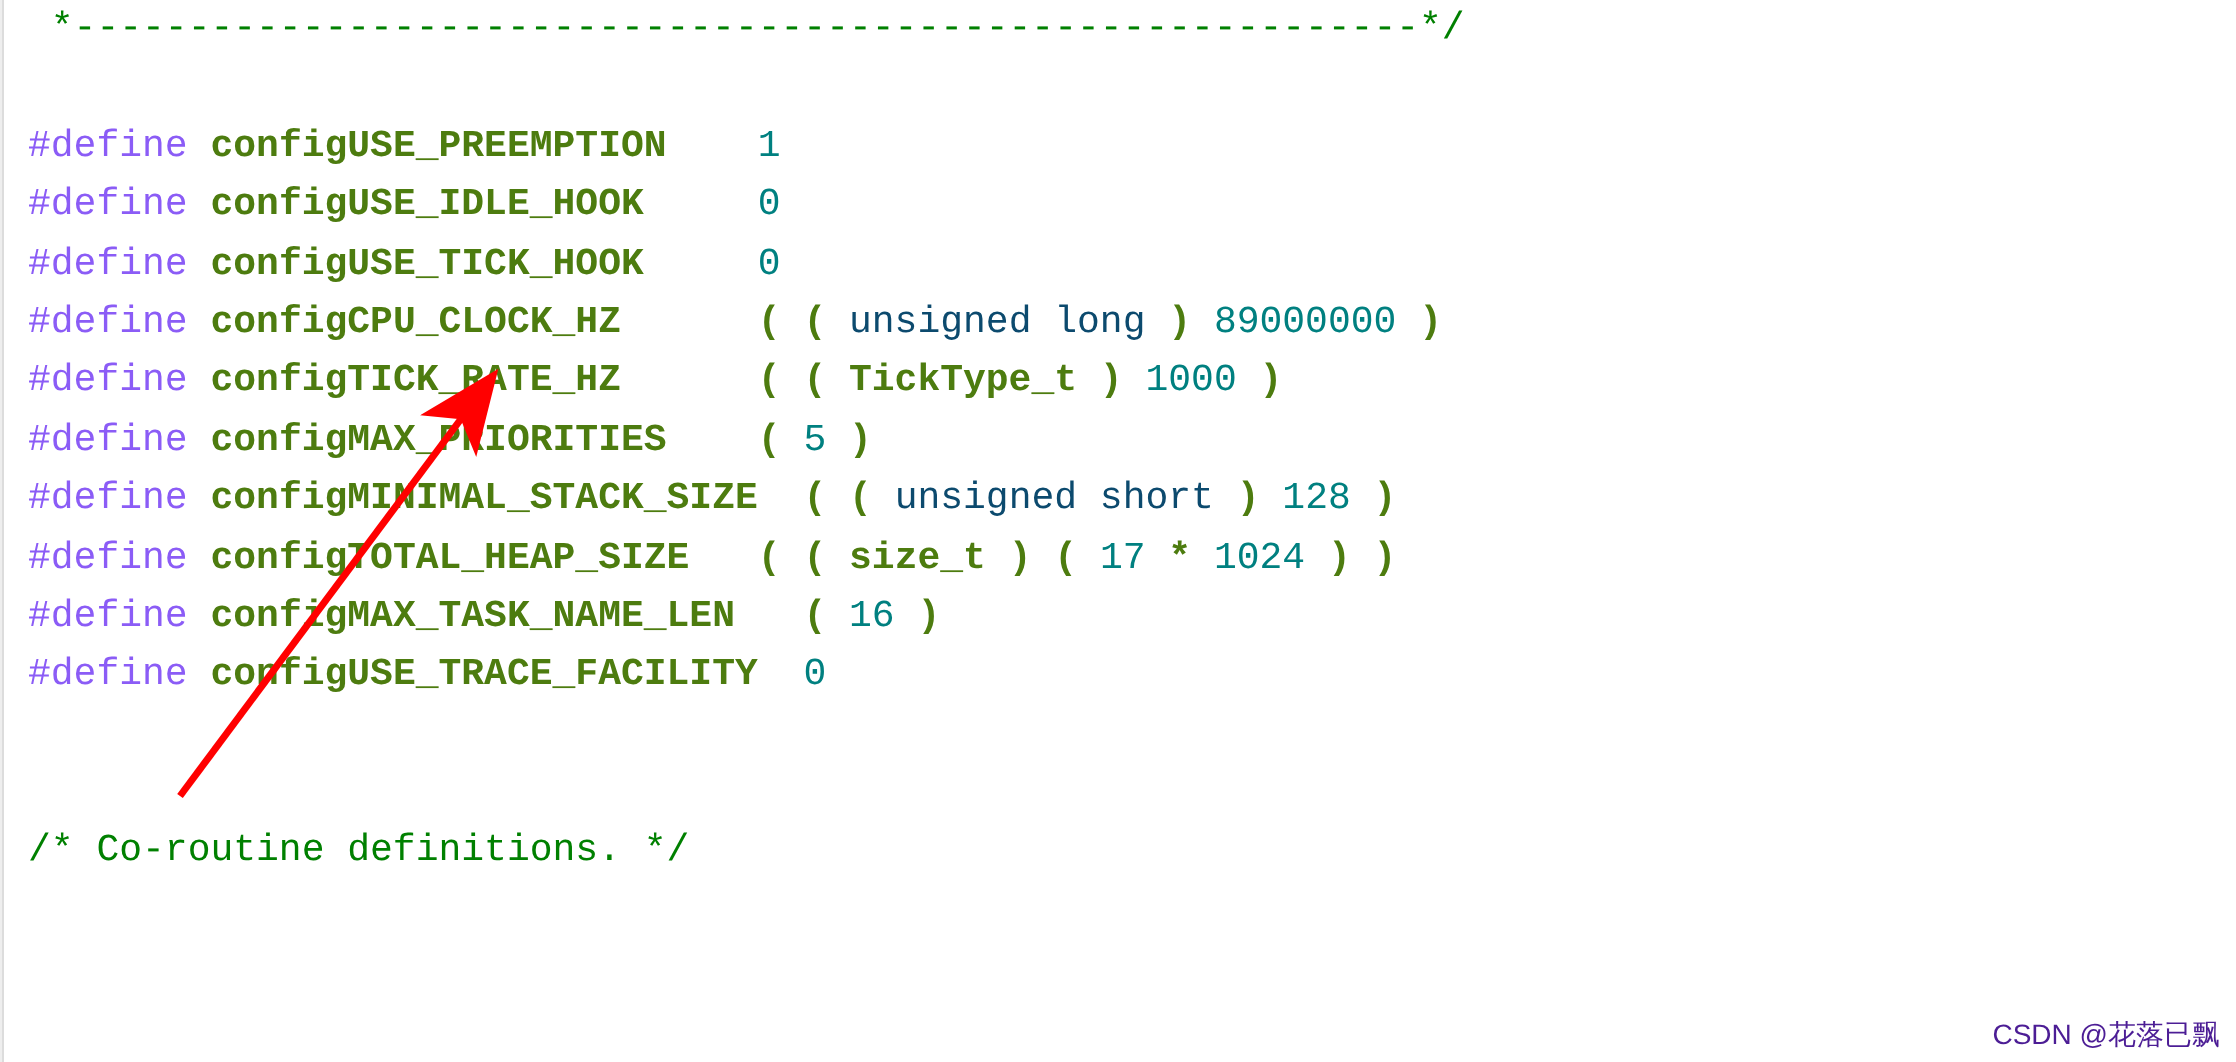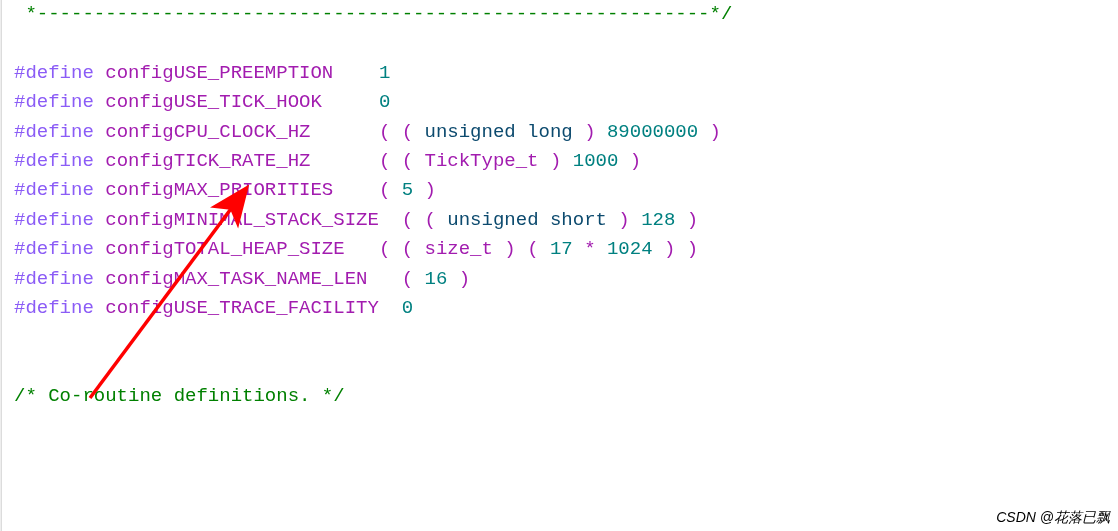--- a/index.html
+++ b/index.html
@@ -18,53 +18,53 @@
     padding-left: 14px;
     line-height: 29.4px;
     white-space: pre;
     color: #000;
   }
   .line { height: 29.4px; }
   .preproc { color: #8b5cf6; }
   .keyword { color: #0c4a6e; }
   .number  { color: #008080; }
   .comment { color: #008000; }
-  .plain   { color: #a21caf; }
+  .plain   { color: #4d7c0f; font-weight: bold; }
   .arrow {
     position: absolute;
     pointer-events: none;
   }
   .watermark {
     position: absolute;
     right: 8px;
     bottom: 4px;
-    color: #000000;
+    color: #4c1d95;
     font-family: Arial, sans-serif;
     font-size: 14px;
-    font-style: italic;
   }
   .gutter {
     position: absolute;
     left: 0; top: 0; bottom: 0;
     width: 2px;
     background: #eeeeee;
     border-right: 1px solid #dcdcdc;
   }
 </style>
 </head>
 <body>
 
 <div class="gutter"></div>
 
 <div class="editor">
   <div class="line"><span class="comment"> *-----------------------------------------------------------*/</span></div>
   <div class="line"><span></span></div>
 
   <div class="line"><span class="preproc">#define</span> <span class="plain">configUSE_PREEMPTION</span><span class="plain">    </span><span class="number">1</span></div>
 
+  <div class="line"><span class="preproc">#define</span> <span class="plain">configUSE_IDLE_HOOK</span><span class="plain">     </span><span class="number">0</span></div>
 
   <div class="line"><span class="preproc">#define</span> <span class="plain">configUSE_TICK_HOOK</span><span class="plain">     </span><span class="number">0</span></div>
 
   <div class="line"><span class="preproc">#define</span> <span class="plain">configCPU_CLOCK_HZ</span><span class="plain">      </span><span class="plain">( ( </span><span class="keyword">unsigned long</span><span class="plain"> ) </span><span class="number">89000000</span><span class="plain"> )</span></div>
 
   <div class="line"><span class="preproc">#define</span> <span class="plain">configTICK_RATE_HZ</span><span class="plain">      </span><span class="plain">( ( TickType_t ) </span><span class="number">1000</span><span class="plain"> )</span></div>
 
   <div class="line"><span class="preproc">#define</span> <span class="plain">configMAX_PRIORITIES</span><span class="plain">    </span><span class="plain">( </span><span class="number">5</span><span class="plain"> )</span></div>
 
   <div class="line"><span class="preproc">#define</span> <span class="plain">configMINIMAL_STACK_SIZE</span><span class="plain">  </span><span class="plain">( ( </span><span class="keyword">unsigned short</span><span class="plain"> ) </span><span class="number">128</span><span class="plain"> )</span></div>

